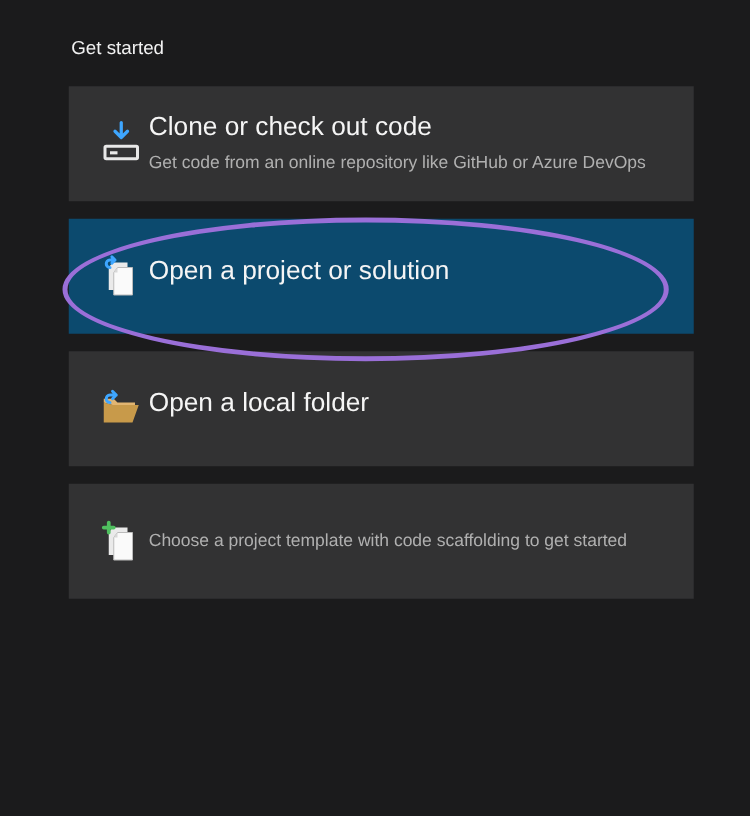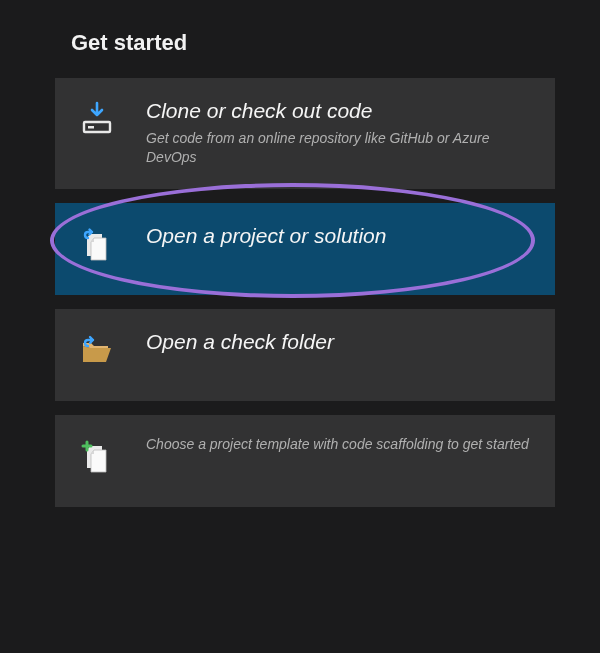--- a/index.html
+++ b/index.html
@@ -8,41 +8,40 @@
       height: 653px;
       background: #1b1b1c;
       font-family: "Segoe UI", Arial, sans-serif;
       color: #f0f0f0;
       overflow: hidden;
     }
     .page {
       padding: 30px 45px 20px 55px;
     }
     .heading {
-      font-size: 22px;
-      font-weight: 700;
+      font-size: 15px;
+      font-weight: 400;
       color: #f2f2f2;
       margin-bottom: 22px;
-      margin-left: 16px;
+      margin-left: 2px;
     }
     .card-list {
       display: flex;
       flex-direction: column;
       gap: 14px;
       position: relative;
     }
     .card {
       background: #323233;
       display: flex;
-      align-items: flex-start;
+      align-items: center;
       padding: 20px 20px 22px 22px;
-      gap: 29px;
+      gap: 2px;
       cursor: pointer;
       min-height: 92px;
-      font-style: italic;
     }
     .card.highlight {
       background: #0c4a6e;
     }
     .icon-wrap {
       width: 40px;
       height: 40px;
       flex: 0 0 40px;
       display: flex;
       align-items: center;
@@ -116,21 +115,21 @@
       <div class="icon-wrap">
         <svg width="38" height="38" viewBox="0 0 38 38">
 
           <path d="M5 14 L5 30 L28 30 L33 16 L12 16 Z" fill="#c89a4a"></path>
           <path d="M5 14 L5 11 L13 11 L16 14 L30 14 L30 16 L12 16 Z" fill="#e2b571"></path>
 
           <path d="M10 8 C 6 8, 6 14, 10 14 M10 8 L15 8 M15 8 L12 5 M15 8 L12 11" stroke="#3ea6ff" stroke-width="2.4" fill="none" stroke-linecap="round" stroke-linejoin="round"></path>
         </svg>
       </div>
       <div class="card-text">
-        <div class="card-title">Open a check folder</div>
+        <div class="card-title">Open a local folder</div>
       </div>
     </div>
 
     <div class="card">
       <div class="icon-wrap">
         <svg width="38" height="38" viewBox="0 0 38 38">
 
           <path d="M12 8 L24 8 L24 30 L9 30 L9 12 Z" fill="#eaeaea"></path>
 
           <path d="M16 12 L28 12 L28 34 L13 34 L13 16 Z" fill="#fafafa" stroke="#bbbbbb" stroke-width="0.8"></path>

